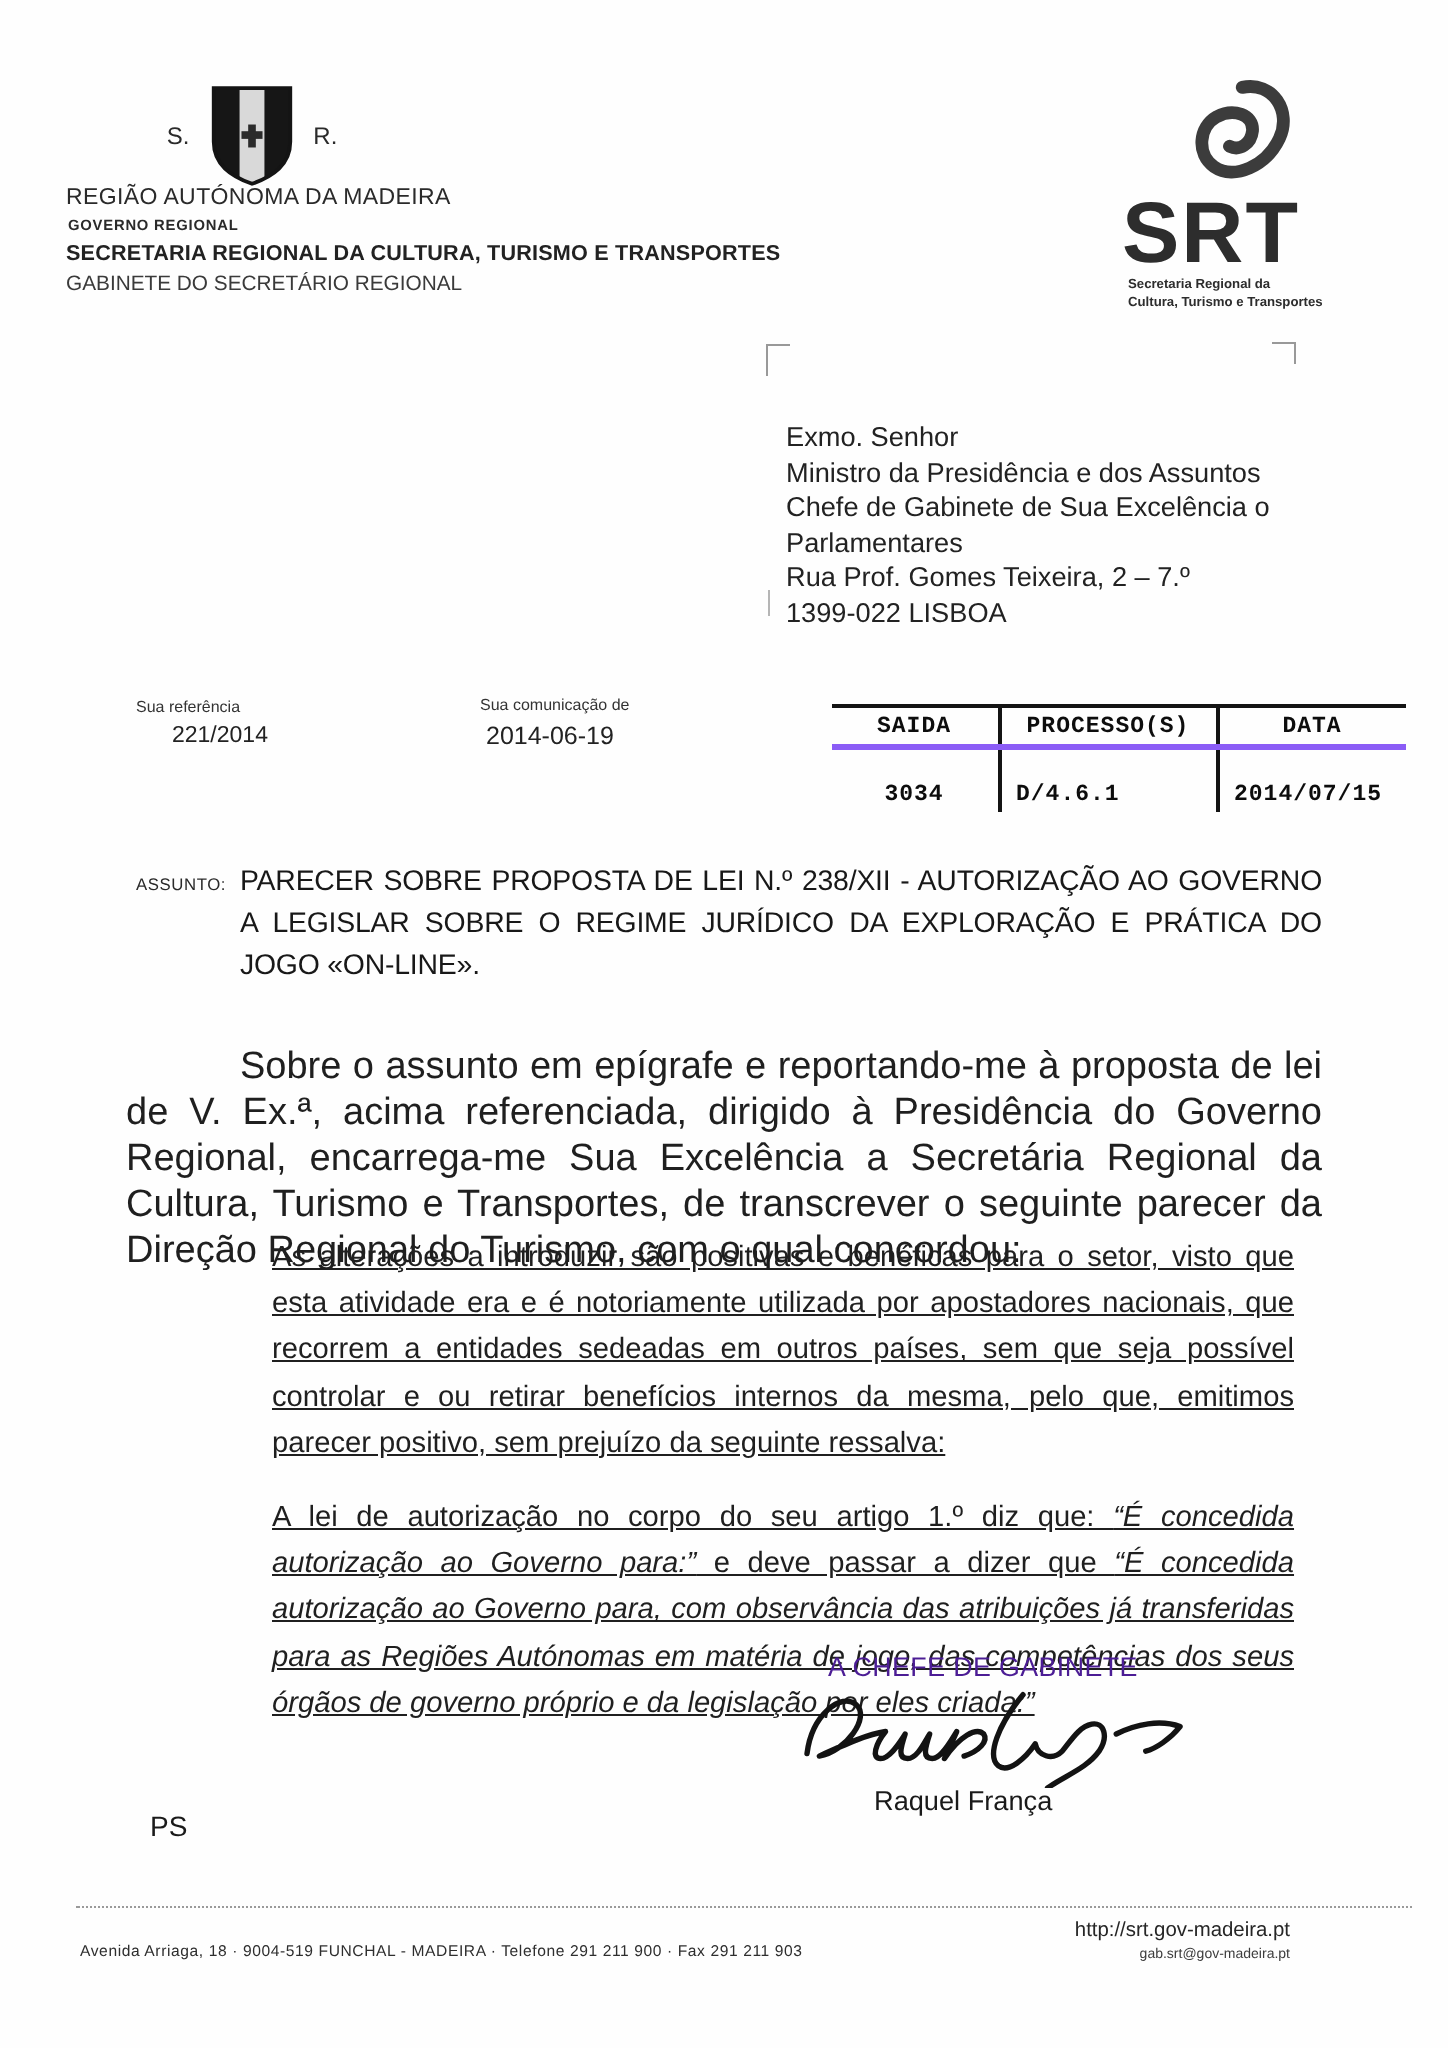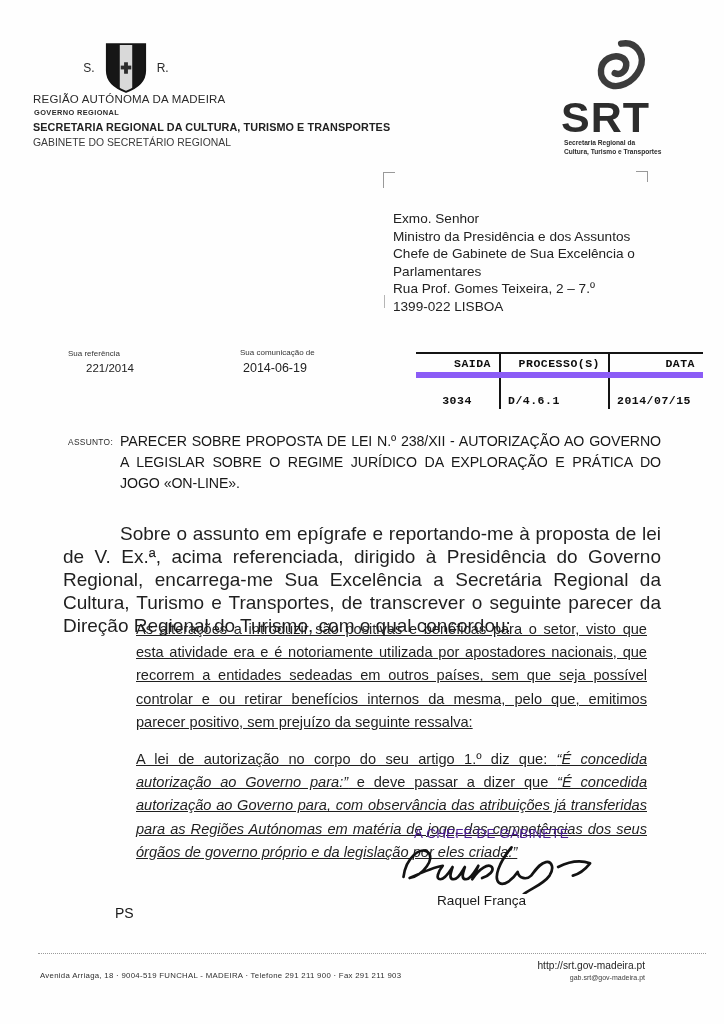--- a/index.html
+++ b/index.html
@@ -23,39 +23,39 @@
   .addr{position:absolute;left:393px;top:192px;font-size:13.6px;line-height:17.6px;color:#222;margin-top:18px;}
   .mark-tl{position:absolute;left:383px;top:172px;width:11px;height:15px;border-left:1px solid #999;border-top:1px solid #999;}
   .mark-tr{position:absolute;left:636px;top:171px;width:11px;height:10px;border-right:1px solid #999;border-top:1px solid #999;}
   .mark-bl{position:absolute;left:384px;top:295px;width:0;height:13px;border-left:1px solid #b5b5b5;}
   
   .ref-label{position:absolute;font-size:8px;color:#333;}
   .ref-value{position:absolute;font-size:11.5px;color:#222;}
   
   .stamp{position:absolute;left:416px;top:352px;border-collapse:collapse;
     font-family:"Liberation Mono","DejaVu Sans Mono",monospace;font-weight:bold;font-size:11.5px;color:#0d0d0d;}
-  .stamp th{border-top:2px solid #141414;border-bottom:6px solid #8b5cf6;text-align:right;padding:3px 8px 2px 7px;letter-spacing:.5px;margin-top:16px;}
+  .stamp th{border-top:2px solid #141414;border-bottom:3px solid #8b5cf6;text-align:center;padding:3px 8px 2px 7px;letter-spacing:.5px;margin-top:16px;}
   .stamp th+th,.stamp td+td{border-left:2px solid #141414;}
   .stamp td{padding:16px 8px 2px 7px;letter-spacing:.5px;}
   .stamp td.c{text-align:center;}
   .stamp .w1{min-width:68px;} .stamp .w2{min-width:92px;} .stamp .w3{min-width:78px;}
   
   .subj-label{position:absolute;left:68px;top:437px;font-size:8.4px;letter-spacing:.3px;color:#2a2a2a;}
   .subj-text{position:absolute;left:120px;top:431px;width:541px;font-size:14.2px;line-height:21px;text-align:justify;color:#181818;letter-spacing:-0.1px;}
   
   .p1{position:absolute;left:63px;top:503px;width:598px;font-size:19px;line-height:23px;text-align:justify;text-indent:57px;}
   .blk{position:absolute;left:122px;top:604px;width:539px;font-size:14.6px;line-height:23.2px;text-align:justify;}
   .blk p{margin:14px;text-decoration:underline;}
   .blk .it{font-style:italic;}
   .closing{position:absolute;left:122px;top:794px;font-size:14.6px;}
   
   .sig-title{position:absolute;left:414px;top:826px;font-size:13.4px;letter-spacing:.2px;color:#4c1d95;}
   .sig-svg{position:absolute;left:392px;top:840px;width:212px;height:54px;}
   .sig-name{position:absolute;left:437px;top:893px;font-size:13.6px;color:#1a1a1a;}
-  .ps{position:absolute;left:75px;top:905px;font-size:14px;color:#1a1a1a;margin-left:40px;}
+  .ps{position:absolute;left:75px;top:905px;font-size:14px;color:#1a1a1a;}
   
   .foot-line{position:absolute;left:38px;top:953px;width:668px;border-top:1.5px dotted #9a9a9a;}
   .foot-addr{position:absolute;left:40px;top:971px;font-size:7.8px;letter-spacing:.3px;color:#2e2e2e;}
   .foot-web{position:absolute;right:79px;top:960px;font-size:10.2px;text-align:right;color:#262626;}
   .foot-mail{position:absolute;right:79px;top:974px;font-size:7px;text-align:right;color:#3c3c3c;}
 </style>
 </head>
 <body>
 
 <div class="page">

